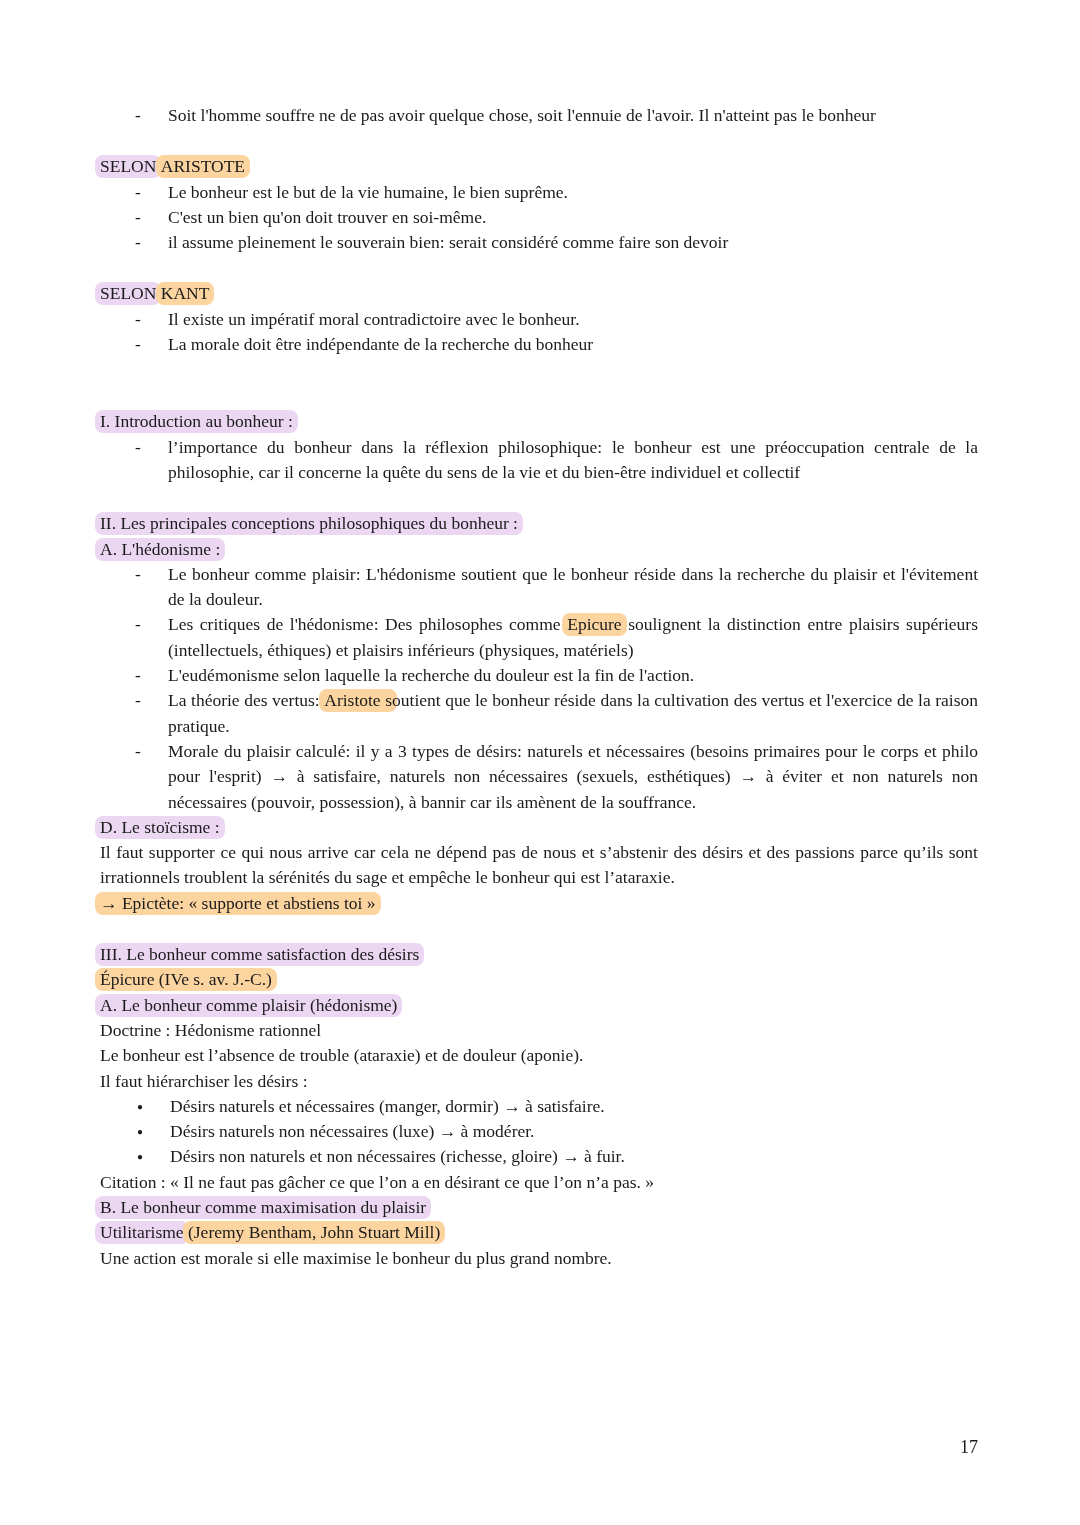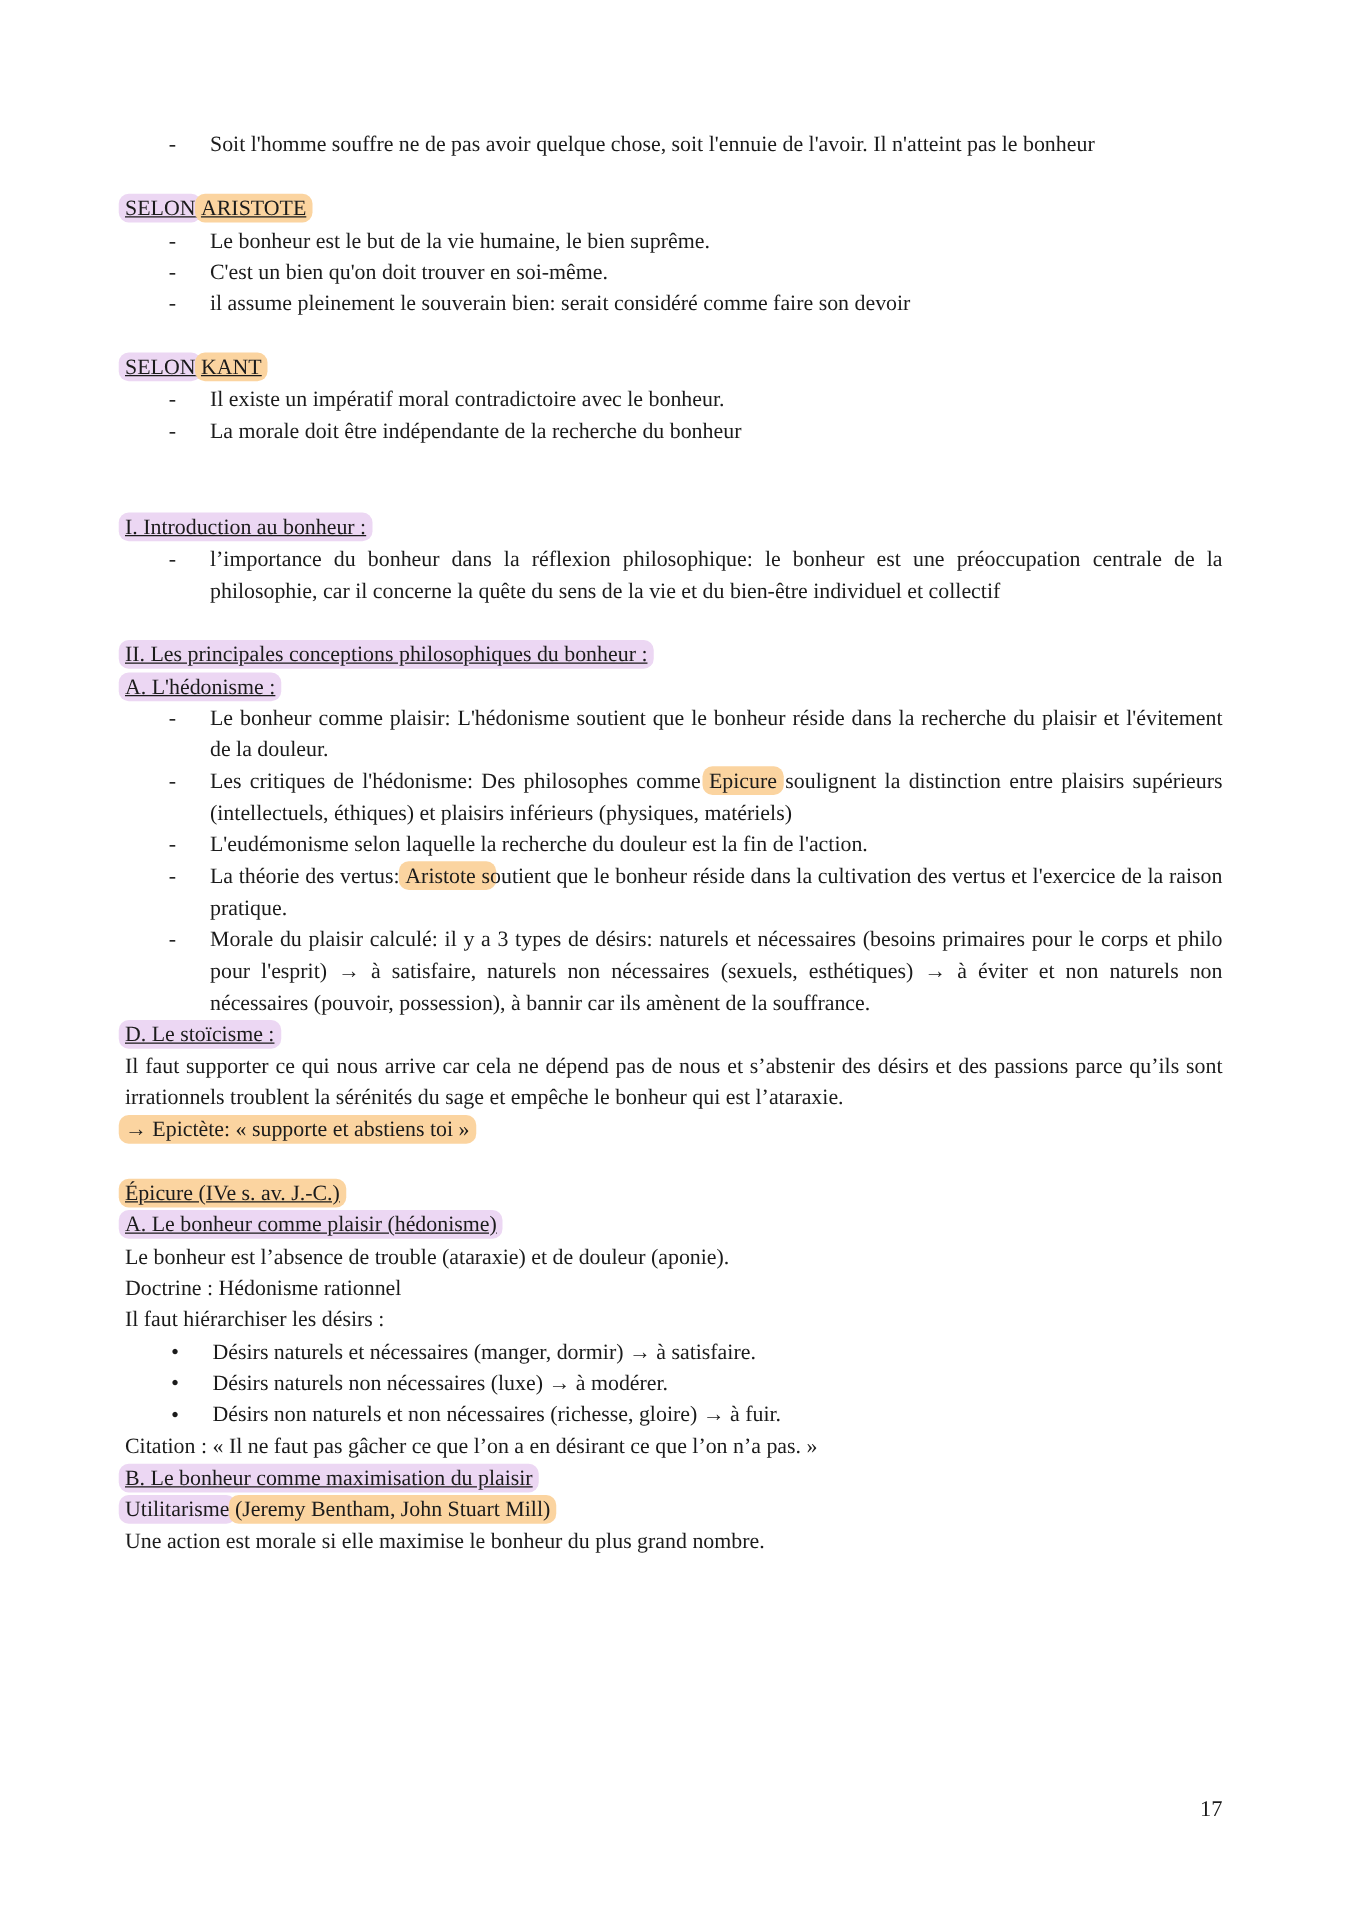--- a/index.html
+++ b/index.html
@@ -22,21 +22,21 @@
     box-sizing:border-box;
   }
   .content{
     position:absolute;
     top:103px;
     left:100px;
     width:878px;
   }
   .block{margin:0;}
   .paragraph, .heading{text-align:justify;}
-  .heading{white-space:nowrap;text-decoration:underline;}
+  .heading{white-space:nowrap;}
   .bullet{display:flex;align-items:flex-start;}
   .bullet .marker{
     flex:0 0 33px;
     margin-left:35px;
     text-align:left;
   }
   .bullet.dot .marker{
     font-size:10px;
     line-height:25.3px;
     padding-left:2px;
@@ -122,24 +122,25 @@
         <span class="bullet-body"><span>La théorie des vertus: </span><span class="hl hl-orange">Aristote s</span><span>outient que le bonheur réside dans la cultivation des vertus et l'exercice de la raison pratique.</span></span>
       </div>
       <div class="block bullet dash">
         <span class="marker">-</span>
         <span class="bullet-body"><span>Morale du plaisir calculé: il y a 3 types de désirs: naturels et nécessaires (besoins primaires pour le corps et philo pour l'esprit) → à satisfaire, naturels non nécessaires (sexuels, esthétiques) → à éviter et non naturels non nécessaires (pouvoir, possession), à bannir car ils amènent de la souffrance.</span></span>
       </div>
       <div class="block heading"><span class="hl hl-purple">D. Le stoïcisme :</span></div>
       <div class="block paragraph"><span>Il faut supporter ce qui nous arrive car cela ne dépend pas de nous et s’abstenir des désirs et des passions parce qu’ils sont irrationnels troublent la sérénités du sage et empêche le bonheur qui est l’ataraxie.</span></div>
       <div class="block paragraph"><span class="hl hl-orange">→ Epictète: « supporte et abstiens toi »</span></div>
       <div class="block spacer" style="height: 26px;"></div>
+      <div class="block heading"><span class="hl hl-purple">III. Le bonheur comme satisfaction des désirs</span></div>
       <div class="block heading"><span class="hl hl-orange">Épicure (IVe s. av. J.-C.)</span></div>
       <div class="block heading"><span class="hl hl-purple">A. Le bonheur comme plaisir (hédonisme)</span></div>
+      <div class="block paragraph"><span>Doctrine : Hédonisme rationnel</span></div>
       <div class="block paragraph"><span>Le bonheur est l’absence de trouble (ataraxie) et de douleur (aponie).</span></div>
-      <div class="block paragraph"><span>Doctrine : Hédonisme rationnel</span></div>
       <div class="block paragraph"><span>Il faut hiérarchiser les désirs :</span></div>
       <div class="block bullet dot">
         <span class="marker">●</span>
         <span class="bullet-body"><span>Désirs naturels et nécessaires (manger, dormir) → à satisfaire.</span></span>
       </div>
       <div class="block bullet dot">
         <span class="marker">●</span>
         <span class="bullet-body"><span>Désirs naturels non nécessaires (luxe) → à modérer.</span></span>
       </div>
       <div class="block bullet dot">

